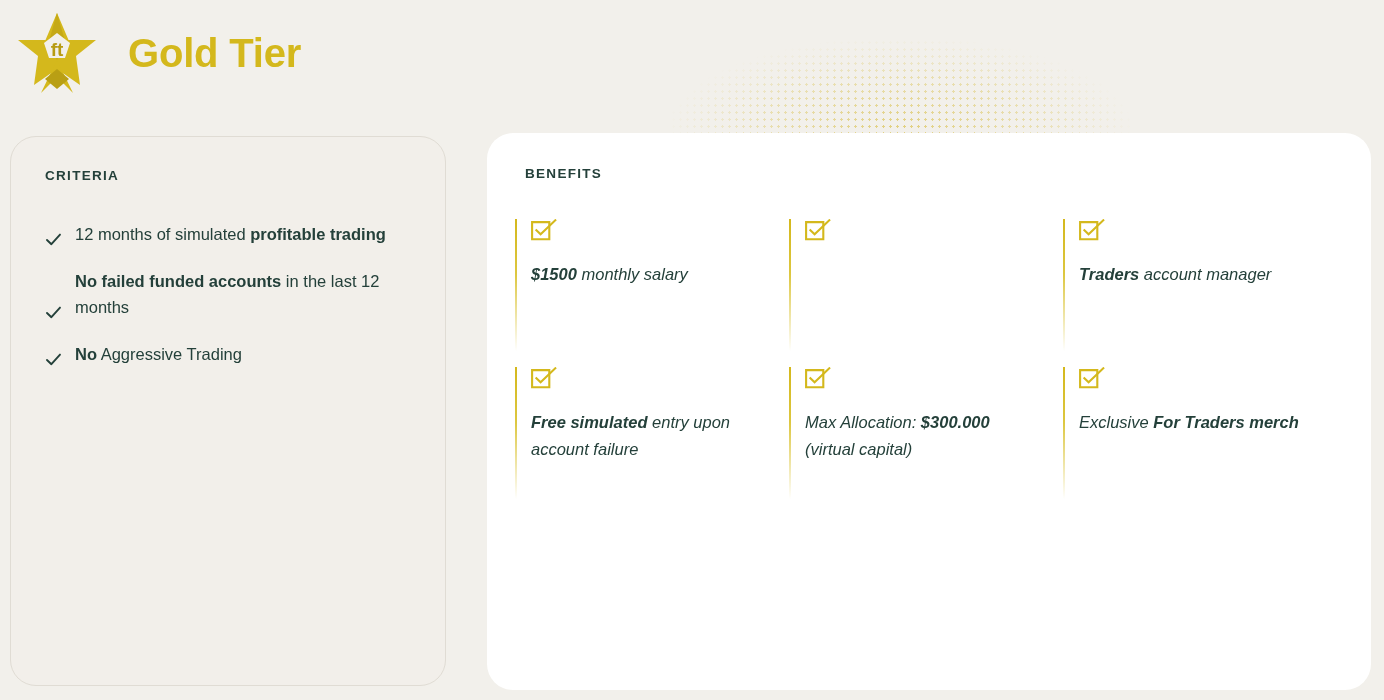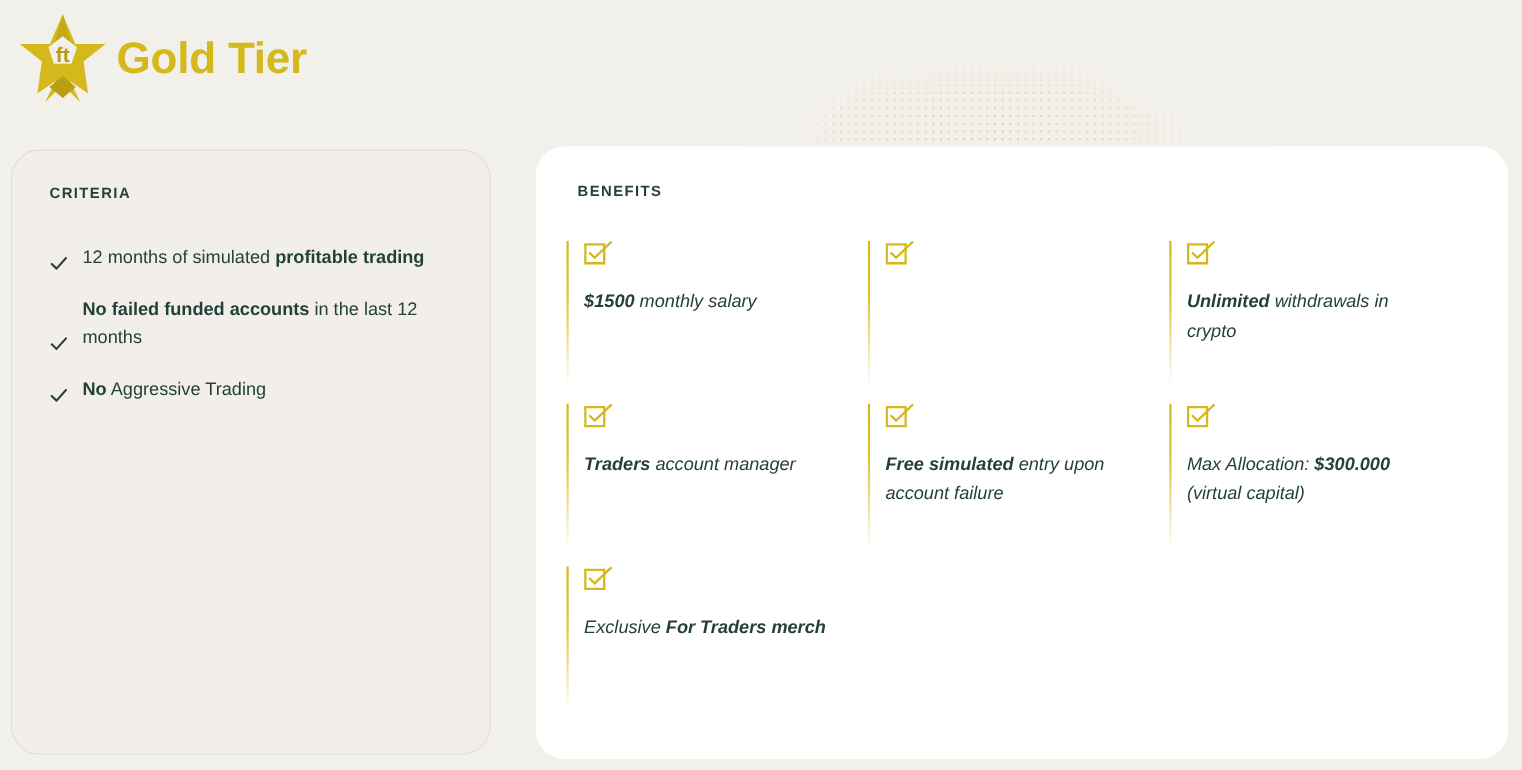--- a/index.html
+++ b/index.html
@@ -22,21 +22,21 @@
     -webkit-mask-image:radial-gradient(ellipse 300px 120px at 300px 140px, rgba(0,0,0,.85) 0%, rgba(0,0,0,.45) 45%, rgba(0,0,0,0) 78%);
     mask-image:radial-gradient(ellipse 300px 120px at 300px 140px, rgba(0,0,0,.85) 0%, rgba(0,0,0,.45) 45%, rgba(0,0,0,0) 78%);
     opacity:.8;
     pointer-events:none;
   }
 
   
   #header {
     position:absolute;
     left:18px; top:10px;
-    display:flex; align-items:center; gap:10px;
+    display:flex; align-items:center; gap:32px;
     height:86px;
   }
   #logo-star { width:78px; height:84px; display:block; }
   #tier-title {
     font-size:40px;
     font-weight:bold;
     color:#d4b81c;
     letter-spacing:-0.2px;
     line-height:1;
   }
@@ -162,24 +162,20 @@
             <path d="M1.1 3.1 h17.2 v17.2 h-17.2 z" fill="none" stroke="#d4b81c" stroke-width="2.1"></path>
             <path d="M5.4 11.2 L9.6 15.3 L24.3 1.3" fill="none" stroke="#d4b81c" stroke-width="2.1" stroke-linecap="square"></path>
           </svg></span><span class="benefit-text"><b>$1500</b> monthly salary</span></div>
       <div class="benefit"><span class="benefit-icon"><svg viewBox="0 0 26 24" width="26" height="24">
             <path d="M1.1 3.1 h17.2 v17.2 h-17.2 z" fill="none" stroke="#d4b81c" stroke-width="2.1"></path>
             <path d="M5.4 11.2 L9.6 15.3 L24.3 1.3" fill="none" stroke="#d4b81c" stroke-width="2.1" stroke-linecap="square"></path>
           </svg></span></div>
       <div class="benefit"><span class="benefit-icon"><svg viewBox="0 0 26 24" width="26" height="24">
             <path d="M1.1 3.1 h17.2 v17.2 h-17.2 z" fill="none" stroke="#d4b81c" stroke-width="2.1"></path>
             <path d="M5.4 11.2 L9.6 15.3 L24.3 1.3" fill="none" stroke="#d4b81c" stroke-width="2.1" stroke-linecap="square"></path>
-          </svg></span><span class="benefit-text"><b>Unlimited</b> withdrawals in crypto</span></div>
-      <div class="benefit"><span class="benefit-icon"><svg viewBox="0 0 26 24" width="26" height="24">
-            <path d="M1.1 3.1 h17.2 v17.2 h-17.2 z" fill="none" stroke="#d4b81c" stroke-width="2.1"></path>
-            <path d="M5.4 11.2 L9.6 15.3 L24.3 1.3" fill="none" stroke="#d4b81c" stroke-width="2.1" stroke-linecap="square"></path>
           </svg></span><span class="benefit-text"><b>Traders</b> account manager</span></div>
       <div class="benefit"><span class="benefit-icon"><svg viewBox="0 0 26 24" width="26" height="24">
             <path d="M1.1 3.1 h17.2 v17.2 h-17.2 z" fill="none" stroke="#d4b81c" stroke-width="2.1"></path>
             <path d="M5.4 11.2 L9.6 15.3 L24.3 1.3" fill="none" stroke="#d4b81c" stroke-width="2.1" stroke-linecap="square"></path>
           </svg></span><span class="benefit-text"><b>Free simulated</b> entry upon account failure</span></div>
       <div class="benefit"><span class="benefit-icon"><svg viewBox="0 0 26 24" width="26" height="24">
             <path d="M1.1 3.1 h17.2 v17.2 h-17.2 z" fill="none" stroke="#d4b81c" stroke-width="2.1"></path>
             <path d="M5.4 11.2 L9.6 15.3 L24.3 1.3" fill="none" stroke="#d4b81c" stroke-width="2.1" stroke-linecap="square"></path>
           </svg></span><span class="benefit-text">Max Allocation: <b>$300.000</b> (virtual capital)</span></div>
       <div class="benefit"><span class="benefit-icon"><svg viewBox="0 0 26 24" width="26" height="24">

